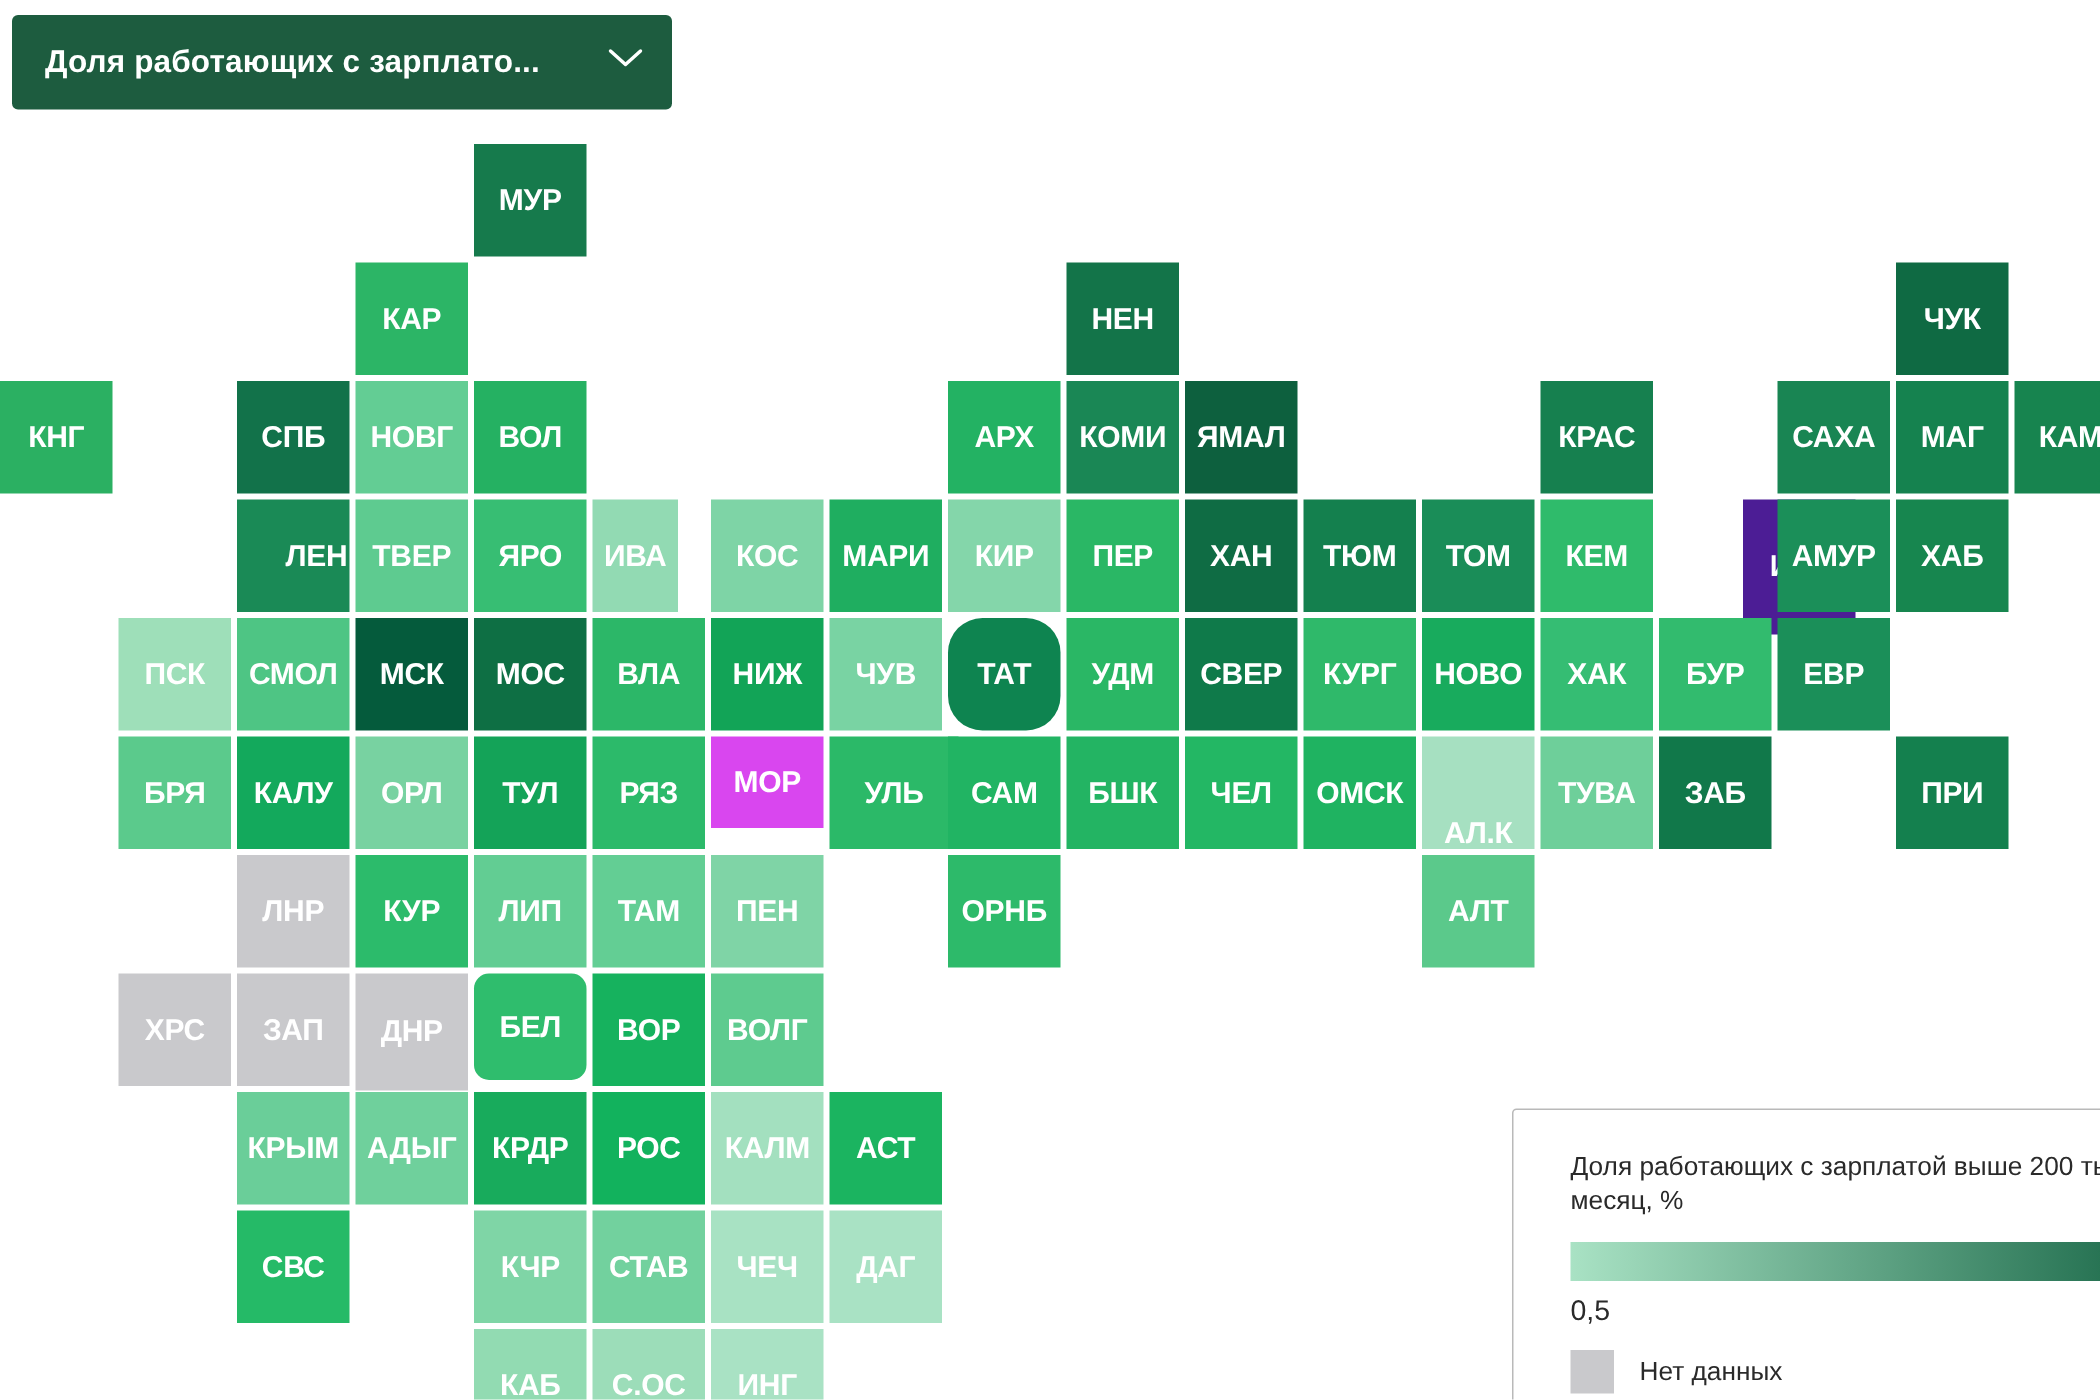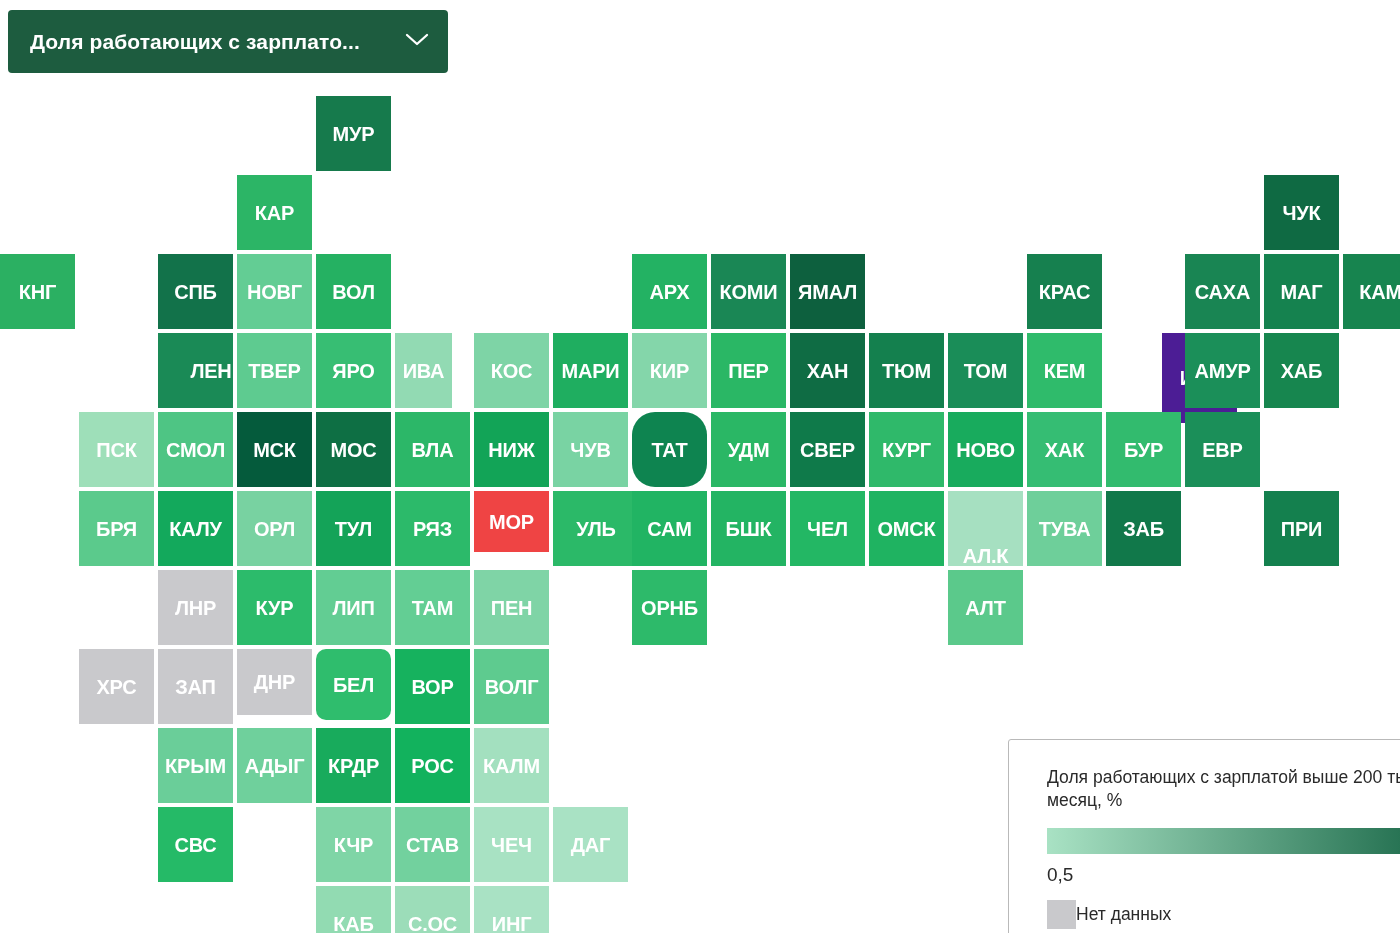--- a/index.html
+++ b/index.html
@@ -114,20 +114,21 @@
     display: flex;
     align-items: center;
   }
   #legend-nodata-swatch {
     width: 29px;
     height: 29px;
     background: #c9c9cc;
     flex: 0 0 auto;
   }
   #legend-nodata-label {
+    margin-left: 17px;
     color: #2a2a2a;
     font-size: 17.5px;
   }
 </style>
 </head>
 <body>
 
 <div id="selector">
   <span id="selector-label">Доля работающих с зарплато...</span>
   <span id="selector-chevron">
@@ -137,20 +138,23 @@
   </span>
 </div>
 
 <div id="tilemap">
     <div class="tile" style="left: 316px; top: 10px; width: 75px; height: 75px; background: rgb(22, 122, 76);">
       <span class="tile-label">МУР</span>
     </div>
     <div class="tile" style="left: 237px; top: 89px; width: 75px; height: 75px; background: rgb(44, 181, 102);">
       <span class="tile-label">КАР</span>
     </div>
+    <div class="tile" style="left: 711px; top: 89px; width: 75px; height: 75px; background: rgb(19, 116, 73);">
+      <span class="tile-label">НЕН</span>
+    </div>
     <div class="tile" style="left: 1264px; top: 89px; width: 75px; height: 75px; background: rgb(15, 106, 67);">
       <span class="tile-label">ЧУК</span>
     </div>
     <div class="tile" style="left: 0px; top: 168px; width: 75px; height: 75px; background: rgb(43, 176, 98);">
       <span class="tile-label">КНГ</span>
     </div>
     <div class="tile" style="left: 158px; top: 168px; width: 75px; height: 75px; background: rgb(18, 114, 74);">
       <span class="tile-label">СПБ</span>
     </div>
     <div class="tile sq4" style="left: 237px; top: 168px; width: 75px; height: 75px; background: rgb(99, 205, 148);">
@@ -278,21 +282,21 @@
     </div>
     <div class="tile" style="left: 237px; top: 405px; width: 75px; height: 75px; background: rgb(120, 210, 161);">
       <span class="tile-label">ОРЛ</span>
     </div>
     <div class="tile" style="left: 316px; top: 405px; width: 75px; height: 75px; background: rgb(20, 163, 88);">
       <span class="tile-label">ТУЛ</span>
     </div>
     <div class="tile" style="left: 395px; top: 405px; width: 75px; height: 75px; background: rgb(44, 186, 106);">
       <span class="tile-label">РЯЗ</span>
     </div>
-    <div class="tile" style="left: 474px; top: 405px; width: 75px; height: 61px; background: #ef4444;">
+    <div class="tile" style="left: 474px; top: 405px; width: 75px; height: 61px; background: #d946ef;">
       <span class="tile-label">МОР</span>
     </div>
     <div class="tile" style="left: 553px; top: 405px; width: 86px; height: 75px; background: rgb(43, 185, 104);">
       <span class="tile-label">УЛЬ</span>
     </div>
     <div class="tile" style="left: 632px; top: 405px; width: 75px; height: 75px; background: rgb(33, 180, 99);">
       <span class="tile-label">САМ</span>
     </div>
     <div class="tile" style="left: 711px; top: 405px; width: 75px; height: 75px; background: rgb(35, 180, 99);">
       <span class="tile-label">БШК</span>
@@ -335,21 +339,21 @@
     </div>
     <div class="tile" style="left: 948px; top: 484px; width: 75px; height: 75px; background: rgb(91, 201, 139);">
       <span class="tile-label">АЛТ</span>
     </div>
     <div class="tile nodata" style="left: 79px; top: 563px; width: 75px; height: 75px; background: rgb(201, 201, 204);">
       <span class="tile-label">ХРС</span>
     </div>
     <div class="tile nodata" style="left: 158px; top: 563px; width: 75px; height: 75px; background: rgb(201, 201, 204);">
       <span class="tile-label">ЗАП</span>
     </div>
-    <div class="tile nodata" style="left: 237px; top: 563px; width: 75px; height: 66px; background: rgb(201, 201, 204);">
+    <div class="tile nodata" style="left: 237px; top: 563px; width: 75px; height: 78px; background: rgb(201, 201, 204);">
       <span class="tile-label">ДНР</span>
     </div>
     <div class="tile" style="left: 316px; top: 563px; width: 75px; height: 71px; background: rgb(47, 189, 109); border-radius: 10px;">
       <span class="tile-label">БЕЛ</span>
     </div>
     <div class="tile" style="left: 395px; top: 563px; width: 75px; height: 75px; background: rgb(22, 178, 94);">
       <span class="tile-label">ВОР</span>
     </div>
     <div class="tile sq4" style="left: 474px; top: 563px; width: 75px; height: 75px; background: rgb(94, 203, 143);">
       <span class="tile-label">ВОЛГ</span>
@@ -361,20 +365,23 @@
       <span class="tile-label">АДЫГ</span>
     </div>
     <div class="tile sq4" style="left: 316px; top: 642px; width: 75px; height: 75px; background: rgb(24, 171, 92);">
       <span class="tile-label">КРДР</span>
     </div>
     <div class="tile" style="left: 395px; top: 642px; width: 75px; height: 75px; background: rgb(18, 178, 93);">
       <span class="tile-label">РОС</span>
     </div>
     <div class="tile sq4" style="left: 474px; top: 642px; width: 75px; height: 75px; background: rgb(163, 224, 191);">
       <span class="tile-label">КАЛМ</span>
+    </div>
+    <div class="tile" style="left: 553px; top: 642px; width: 75px; height: 75px; background: rgb(27, 180, 96);">
+      <span class="tile-label">АСТ</span>
     </div>
     <div class="tile" style="left: 158px; top: 721px; width: 75px; height: 75px; background: rgb(37, 186, 103);">
       <span class="tile-label">СВС</span>
     </div>
     <div class="tile" style="left: 316px; top: 721px; width: 75px; height: 75px; background: rgb(127, 213, 166);">
       <span class="tile-label">КЧР</span>
     </div>
     <div class="tile sq4" style="left: 395px; top: 721px; width: 75px; height: 75px; background: rgb(114, 209, 158);">
       <span class="tile-label">СТАВ</span>
     </div>

